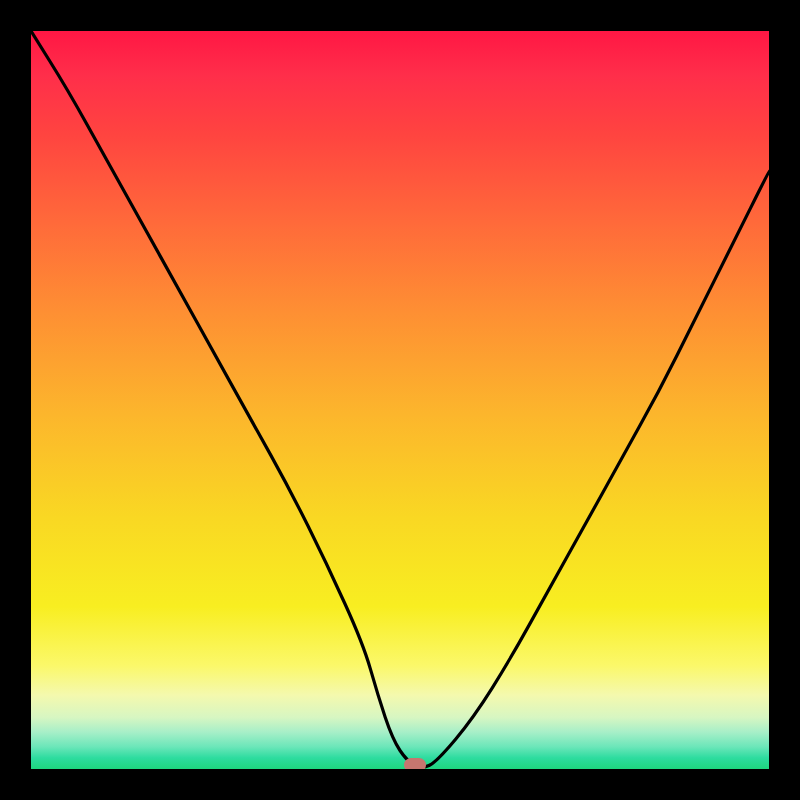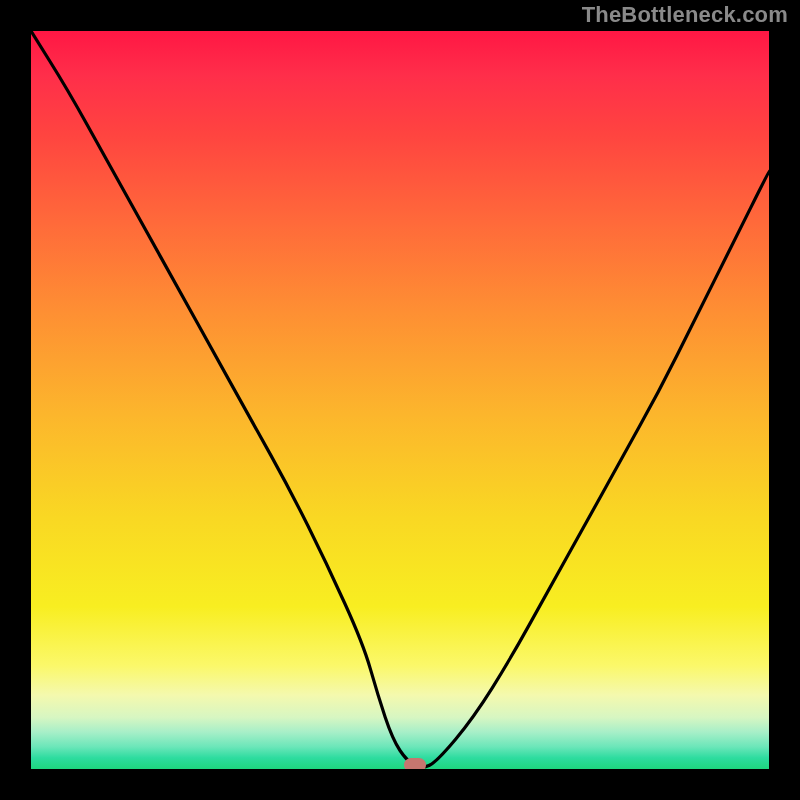--- a/index.html
+++ b/index.html
@@ -71,21 +71,20 @@
     background: #c6766f;
     z-index: 25;
     transform: translate(-50%, -50%);
   }
 </style>
 </head>
 <body>
 
 <div class="frame">
 
-  <div class="watermark">TheBottleneck.com</div>
 
   <div class="plot-area">
     <div class="gradient"></div>
 
     <svg class="curve" viewBox="0 0 738 738" preserveAspectRatio="none">
       <path id="curve-path" fill="none" stroke="#000" stroke-width="3.2" stroke-linecap="round" stroke-linejoin="round" d="M 0.0 0.0 Q 0.0 0.0 18.4 29.5 Q 36.9 59.0 55.3 92.3 Q 73.8 125.5 92.3 158.7 Q 110.7 191.9 129.2 225.1 Q 147.6 258.3 166.1 291.5 Q 184.5 324.7 202.9 357.9 Q 221.4 391.1 239.9 424.4 Q 258.3 457.6 276.8 494.5 Q 295.2 531.4 313.6 572.0 Q 332.1 612.5 339.5 638.4 Q 346.9 664.2 354.2 686.3 Q 361.6 708.5 369.0 719.5 Q 376.4 730.6 383.8 734.3 Q 391.1 738.0 398.5 734.3 Q 405.9 730.6 424.4 708.5 Q 442.8 686.3 461.3 656.8 Q 479.7 627.3 498.1 594.1 Q 516.6 560.9 535.0 527.7 Q 553.5 494.5 572.0 461.3 Q 590.4 428.0 608.8 394.8 Q 627.3 361.6 645.8 324.7 Q 664.2 287.8 682.7 250.9 Q 701.1 214.0 719.5 177.1 T 738.0 140.2"></path>
     </svg>
 
     <div id="marker" class="marker" style="left: 383.76px; top: 734.31px;"></div>
   </div>

